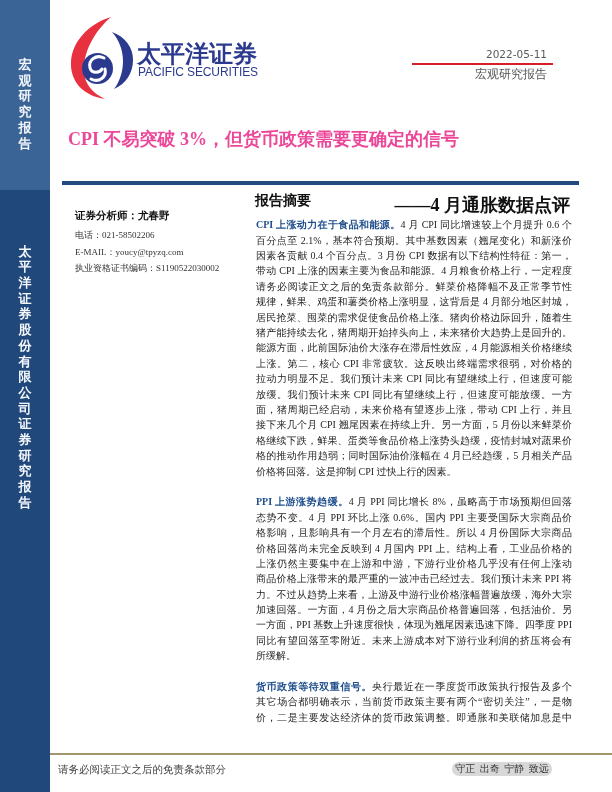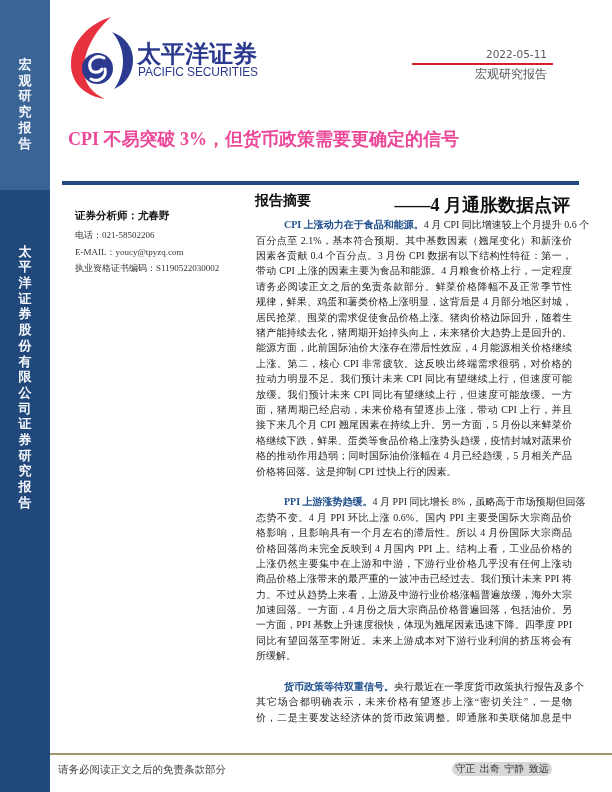--- a/index.html
+++ b/index.html
@@ -42,21 +42,21 @@
   #analyst-phone{top:229px;}
   #analyst-email{top:246px;}
   #analyst-license{top:262px;}
 
   
   #summary-heading{left:255px;top:193px;font-size:14px;line-height:16px;font-weight:bold;color:#111;white-space:nowrap;}
   #summary-body{left:256px;top:217.3px;width:316px;font-size:10px;line-height:15.4px;color:#1e1e1e;}
   .para{margin:0 0 15.4px 0;}
   .line{height:15.4px;white-space:nowrap;text-align:justify;text-align-last:justify;}
   .line.last{text-align:left;text-align-last:left;}
-  .lead{color:var(--lead-blue);font-weight:bold;margin-left:28px;}
+  .lead{color:var(--lead-blue);font-weight:bold;}
 
   
   #footer-rule{left:50px;top:753px;width:562px;height:2px;background:var(--footer-rule);}
   #footer-disclaimer{left:58px;top:763px;font-size:10.5px;line-height:14px;color:#444;white-space:nowrap;}
   #footer-motto{left:452px;top:762px;width:100px;height:14px;font-size:10px;line-height:14px;text-align:center;
                 background:var(--motto-bg);color:#333;word-spacing:2px;white-space:nowrap;border-radius:7px;}
 </style>
 </head>
 <body>
 
@@ -122,21 +122,21 @@
     <div class="line">商品价格上涨带来的最严重的一波冲击已经过去。我们预计未来 PPI 将</div>
     <div class="line">力。不过从趋势上来看，上游及中游行业价格涨幅普遍放缓，海外大宗</div>
     <div class="line">加速回落。一方面，4 月份之后大宗商品价格普遍回落，包括油价。另</div>
     <div class="line">一方面，PPI 基数上升速度很快，体现为翘尾因素迅速下降。四季度 PPI</div>
     <div class="line">同比有望回落至零附近。未来上游成本对下游行业利润的挤压将会有</div>
     <div class="line last">所缓解。</div>
   </div>
 
   <div class="para">
     <div class="line"><span class="lead">货币政策等待双重信号。</span><span>央行最近在一季度货币政策执行报告及多个</span></div>
-    <div class="line">其它场合都明确表示，未来价格有望逐步上涨“密切关注”，一是物</div>
+    <div class="line">其它场合都明确表示，当前货币政策主要有两个“密切关注”，一是物</div>
     <div class="line">价，二是主要发达经济体的货币政策调整。即通胀和美联储加息是中</div>
   </div>
 
 </div>
 
 <div id="footer-rule" class="abs"></div>
 <div id="footer-disclaimer" class="abs">请务必阅读正文之后的免责条款部分</div>
 <div id="footer-motto" class="abs">守正 出奇 宁静 致远</div>
 
 </body></html>

